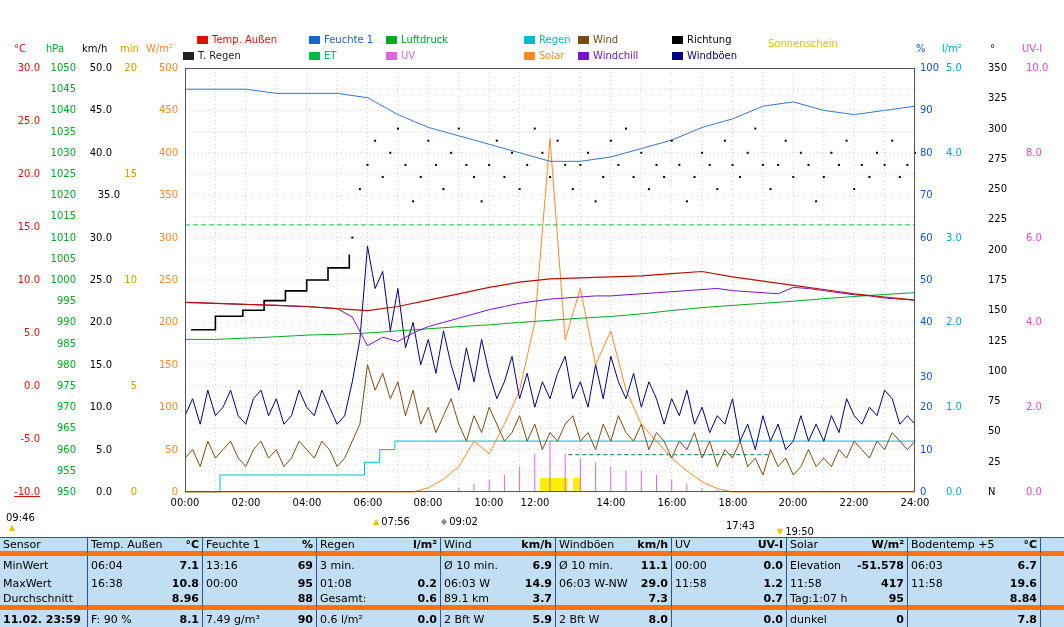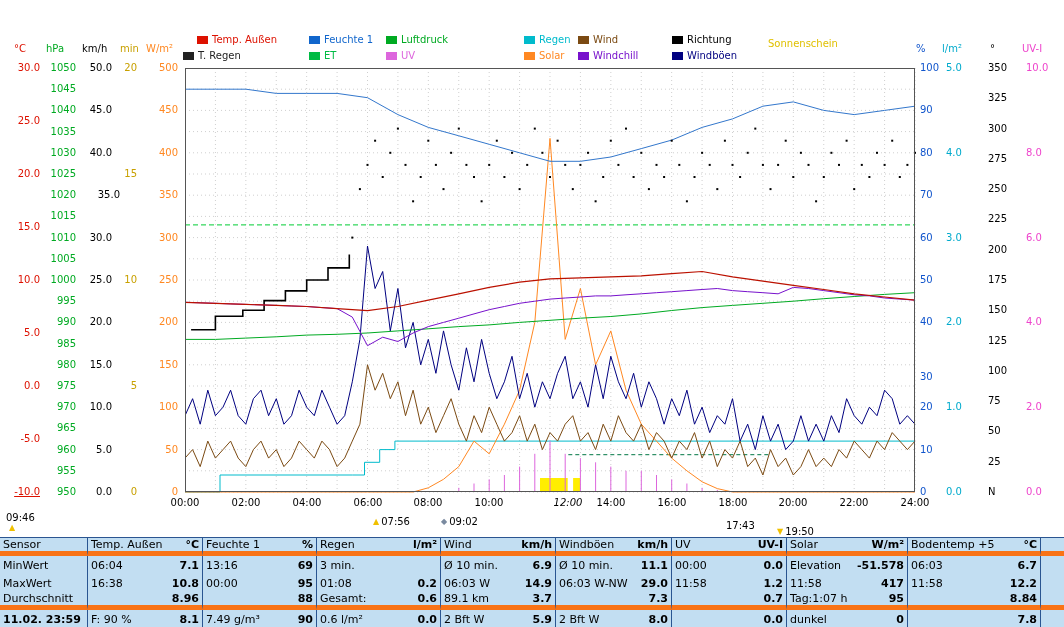--- a/index.html
+++ b/index.html
@@ -287,21 +287,21 @@
       <div class="cell">
         <span>11:58</span>
         <span class="cv">1.2</span>
       </div>
       <div class="cell">
         <span>11:58</span>
         <span class="cv">417</span>
       </div>
       <div class="cell">
         <span>11:58</span>
-        <span class="cv">12.2</span>
+        <span class="cv">19.6</span>
       </div>
       <div class="cell">
         <span></span>
       </div>
       <div class="cell hb">
         <span>Durchschnitt</span>
       </div>
       <div class="cell hb">
         <span></span>
         <span class="cv">8.96</span>
@@ -531,21 +531,21 @@
     <div class="tick" style="left: 1026px; top: 233px; width: 40px; color: rgb(238, 68, 204);">6.0</div>
     <div class="tick" style="left: 1026px; top: 317px; width: 40px; color: rgb(238, 68, 204);">4.0</div>
     <div class="tick" style="left: 1026px; top: 402px; width: 40px; color: rgb(238, 68, 204);">2.0</div>
     <div class="tick" style="left: 1026px; top: 487px; width: 40px; color: rgb(238, 68, 204);">0.0</div>
     <div class="xt" style="left: 165px;">00:00</div>
     <div class="xt" style="left: 226px;">02:00</div>
     <div class="xt" style="left: 287px;">04:00</div>
     <div class="xt" style="left: 348px;">06:00</div>
     <div class="xt" style="left: 408px;">08:00</div>
     <div class="xt" style="left: 469px;">10:00</div>
-    <div class="xt" style="left: 548px; font-style: italic;">12:00</div>
+    <div class="xt" style="left: 515px;">12:00</div>
     <div class="xt" style="left: 591px;">14:00</div>
     <div class="xt" style="left: 652px;">16:00</div>
     <div class="xt" style="left: 713px;">18:00</div>
     <div class="xt" style="left: 773px;">20:00</div>
     <div class="xt" style="left: 834px;">22:00</div>
     <div class="xt" style="left: 895px;">24:00</div>
     <div class="mk" style="left: 6px; top: 513px;">
       <span>09:46</span>
     </div>
     <div class="mk" style="left: 9px; top: 524px;">

